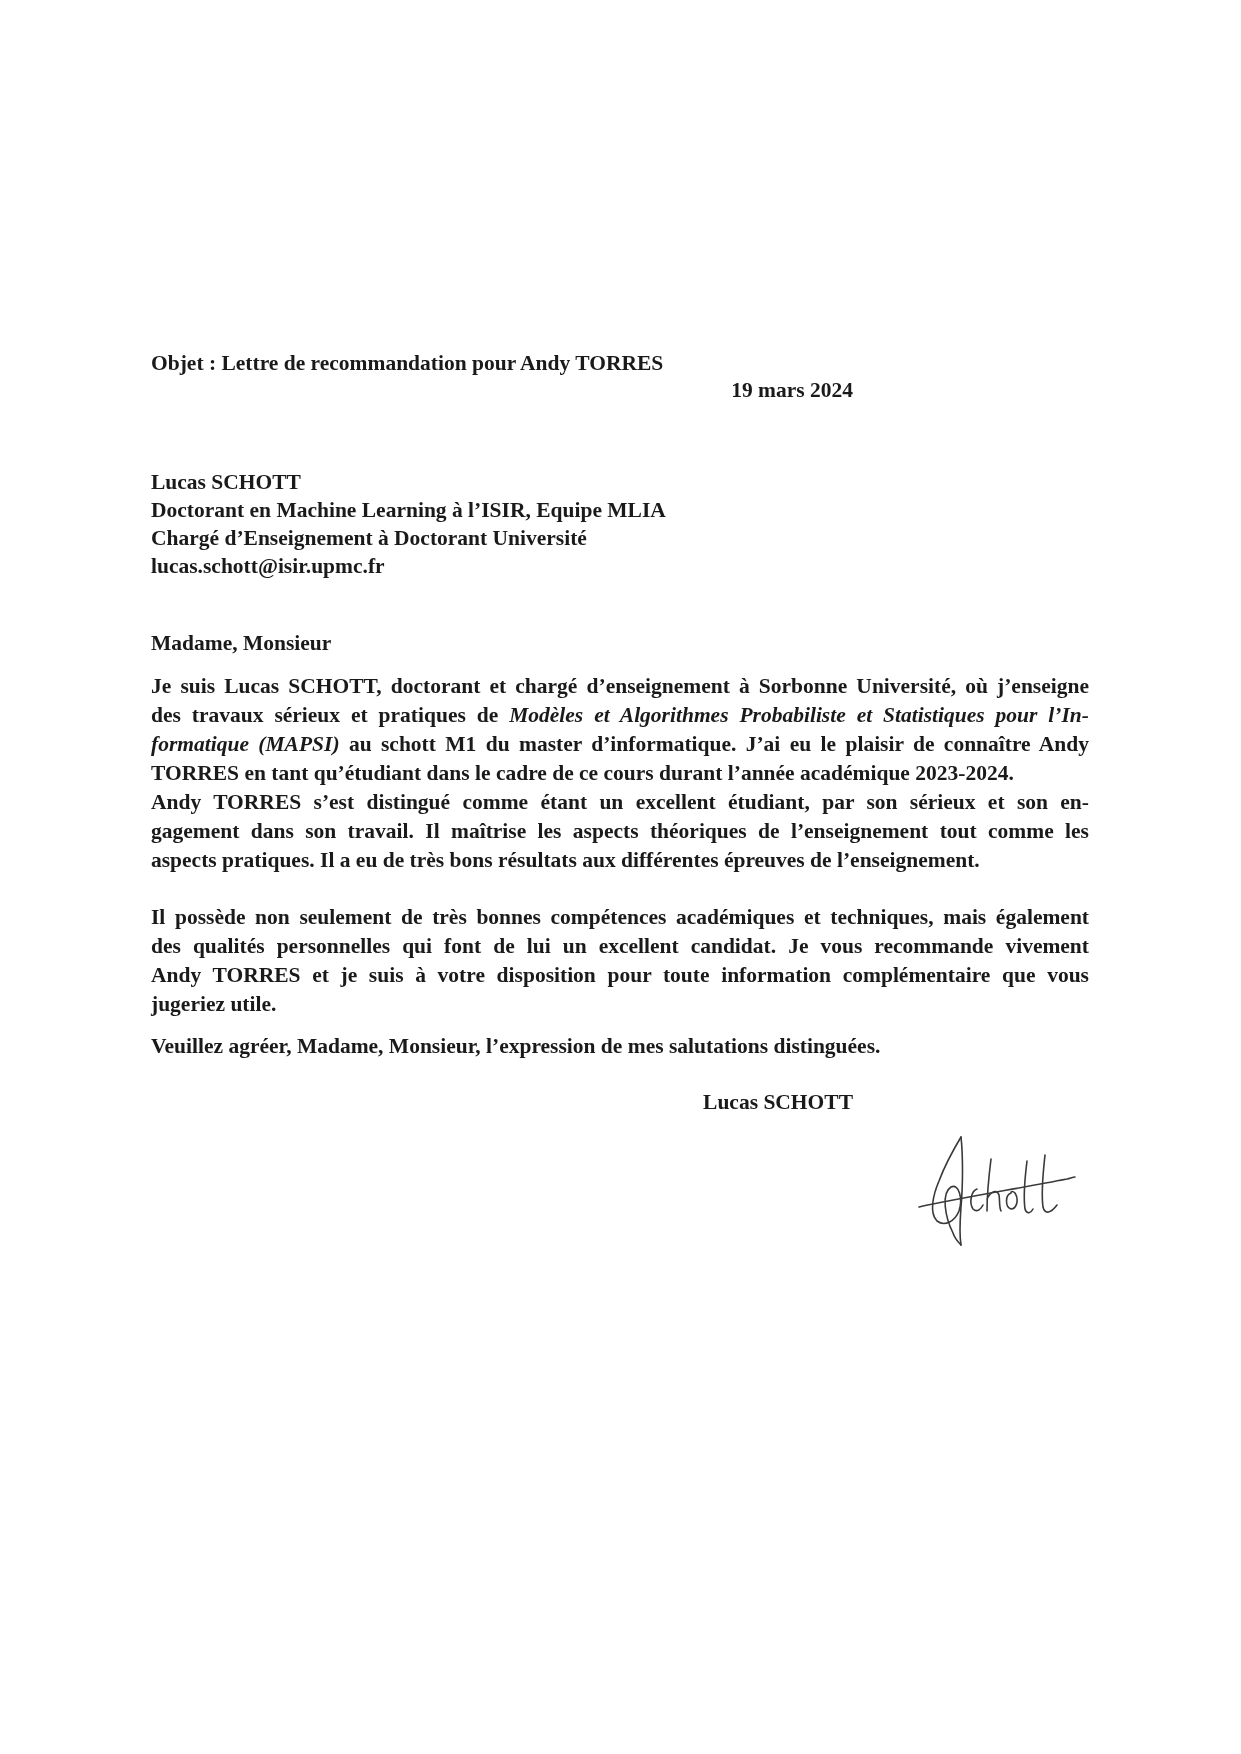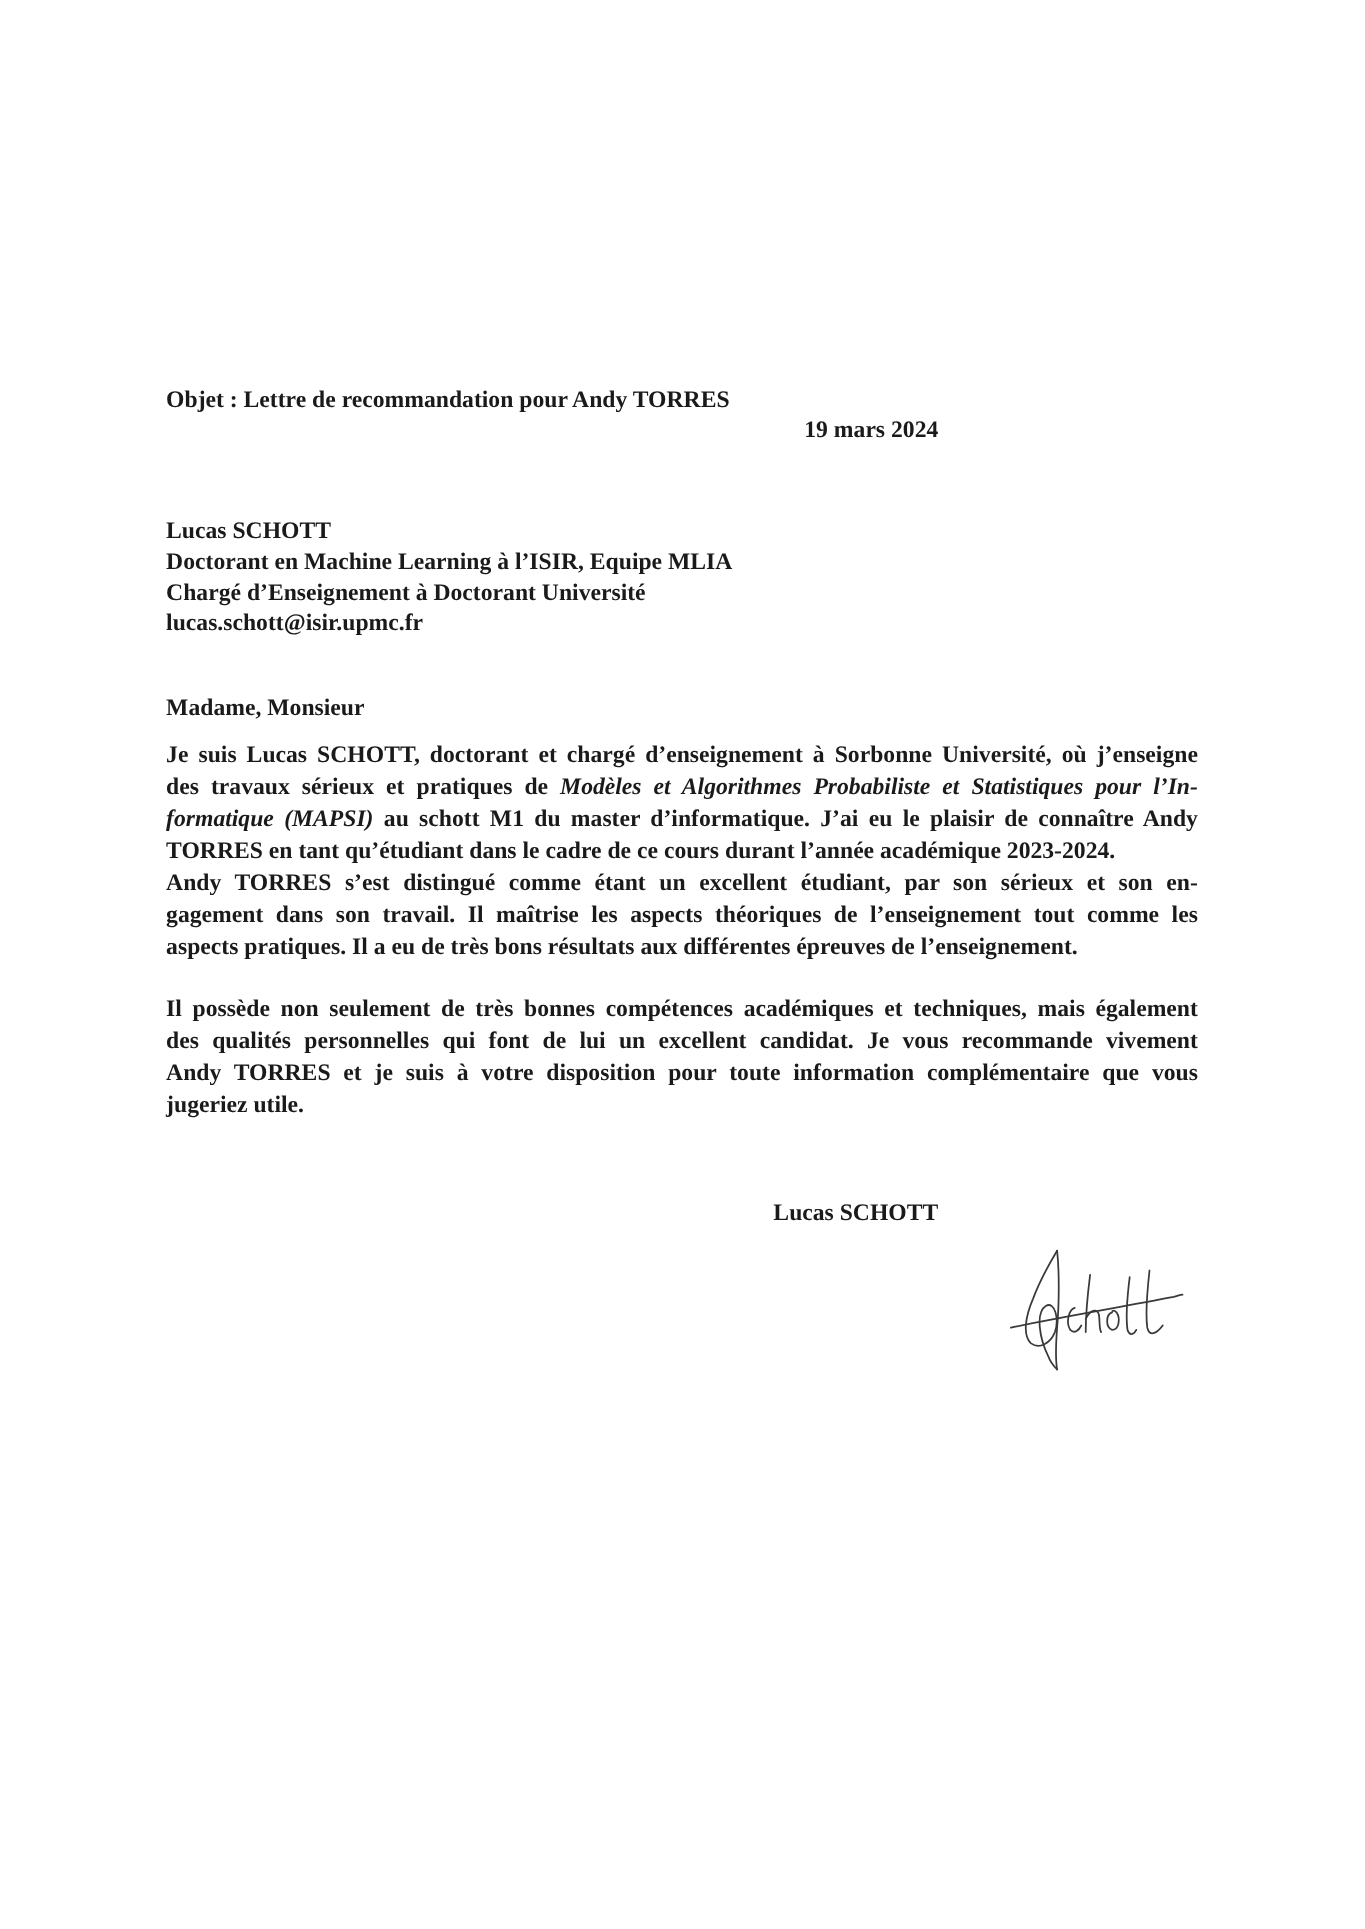--- a/index.html
+++ b/index.html
@@ -59,20 +59,21 @@
     <span class="line last">aspects pratiques. Il a eu de très bons résultats aux différentes épreuves de l’enseignement.</span>
   </div>
 
   <div class="textblock p3">
     <span class="line">Il possède non seulement de très bonnes compétences académiques et techniques, mais également</span>
     <span class="line">des qualités personnelles qui font de lui un excellent candidat. Je vous recommande vivement</span>
     <span class="line">Andy TORRES et je suis à votre disposition pour toute information complémentaire que vous</span>
     <span class="line last">jugeriez utile.</span>
   </div>
 
+  <div class="abs closing">Veuillez agréer, Madame, Monsieur, l’expression de mes salutations distinguées.</div>
 
   <div class="abs signame">Lucas SCHOTT</div>
 
   <div class="signature">
     <svg width="170" height="125" viewBox="0 0 170 125" fill="none" stroke="#3a3a3a" stroke-width="1.6" stroke-linecap="round" stroke-linejoin="round">
 
       <path d="M46 12 C40 22, 30 40, 24 56 C18 70, 14 88, 22 96 C30 102, 40 96, 44 86 C48 74, 44 58, 36 62 C26 68, 30 92, 38 108 C40 114, 44 118, 46 120"></path>
 
       <path d="M46 12 C48 30, 48 60, 46 82 C45 96, 44 108, 46 120"></path>
 

